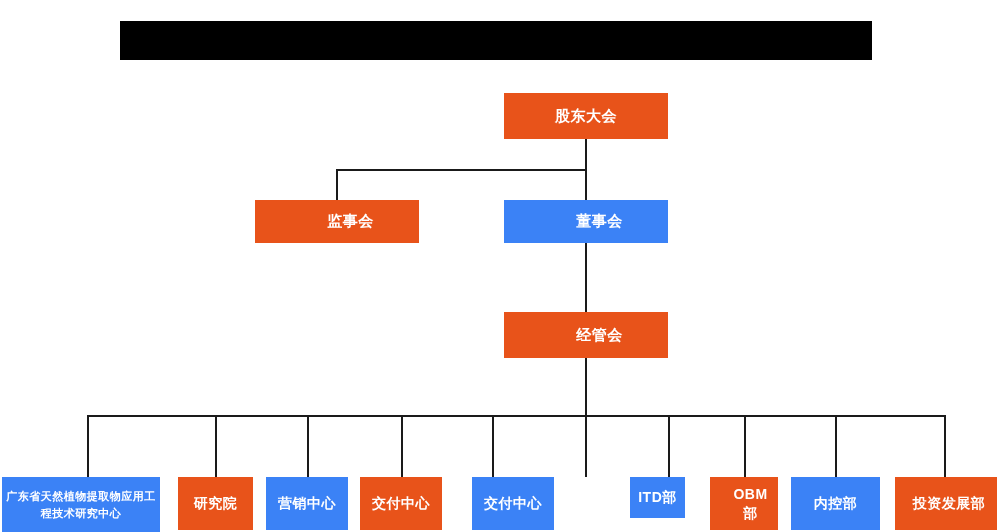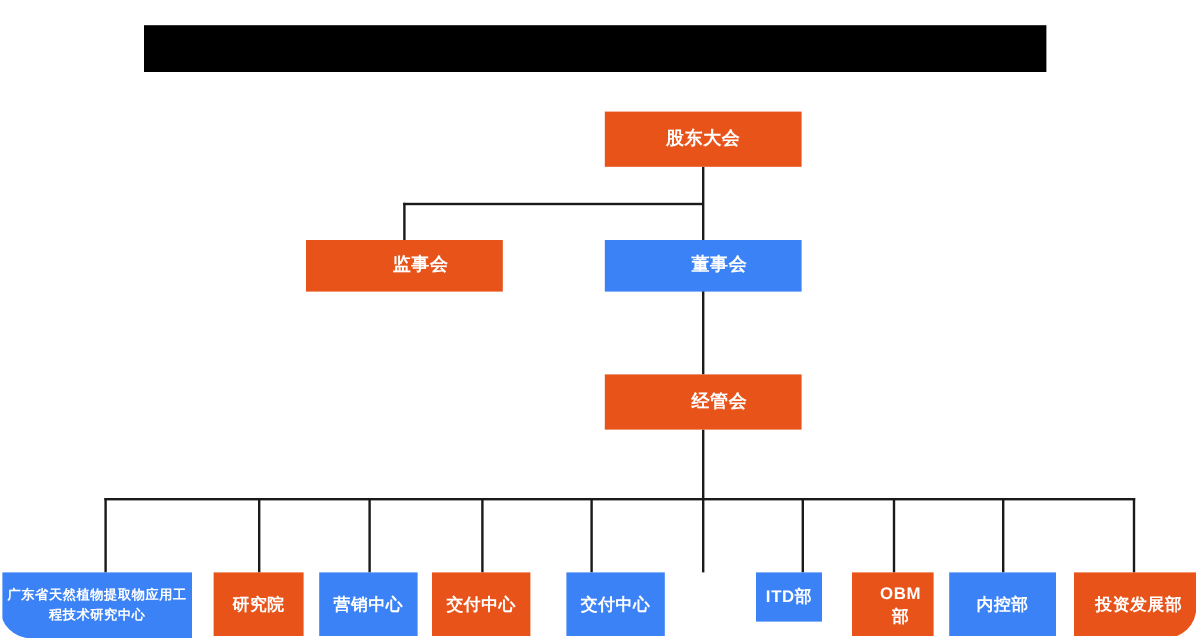--- a/index.html
+++ b/index.html
@@ -10,21 +10,20 @@
   }
   body {
     font-family: "Liberation Sans", "DejaVu Sans", sans-serif;
   }
   #canvas {
     position: relative;
     width: 997px;
     height: 532px;
     background: #ffffff;
     overflow: hidden;
-    border-radius: 26px;
   }
   
   .title-banner {
     position: absolute;
     left: 120px;
     top: 21px;
     width: 752px;
     height: 39px;
     background: #000000;
   }

